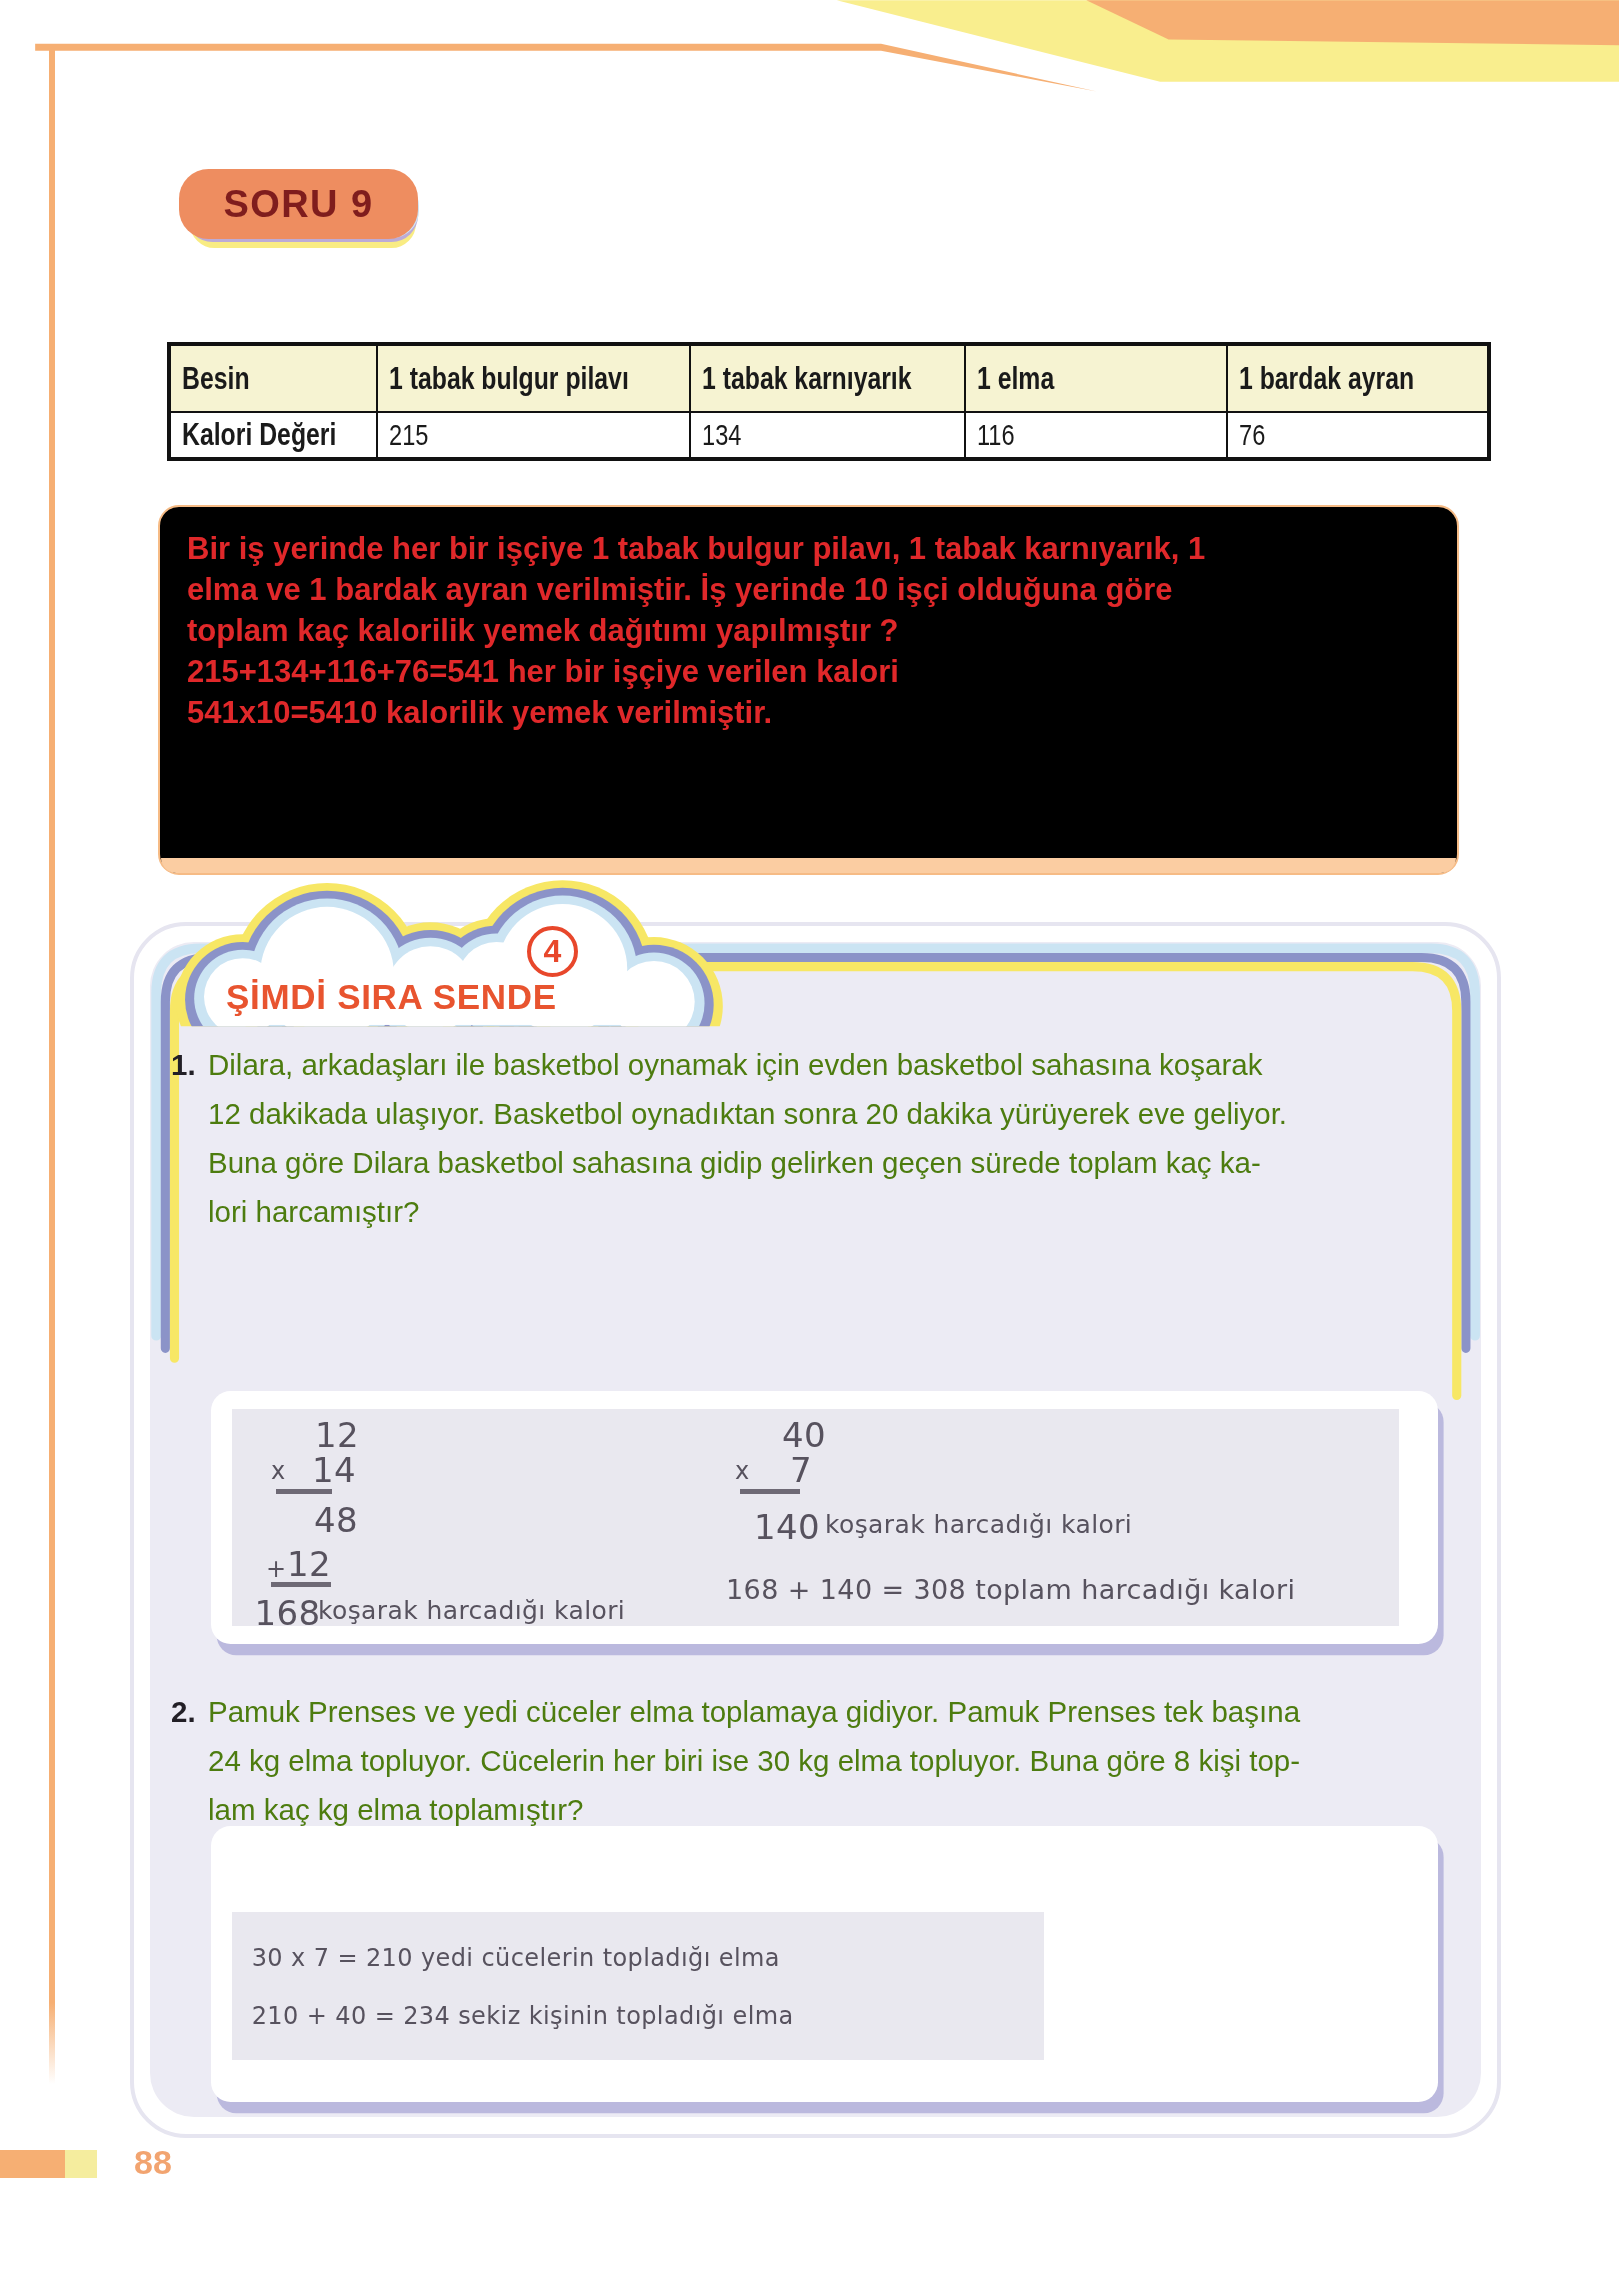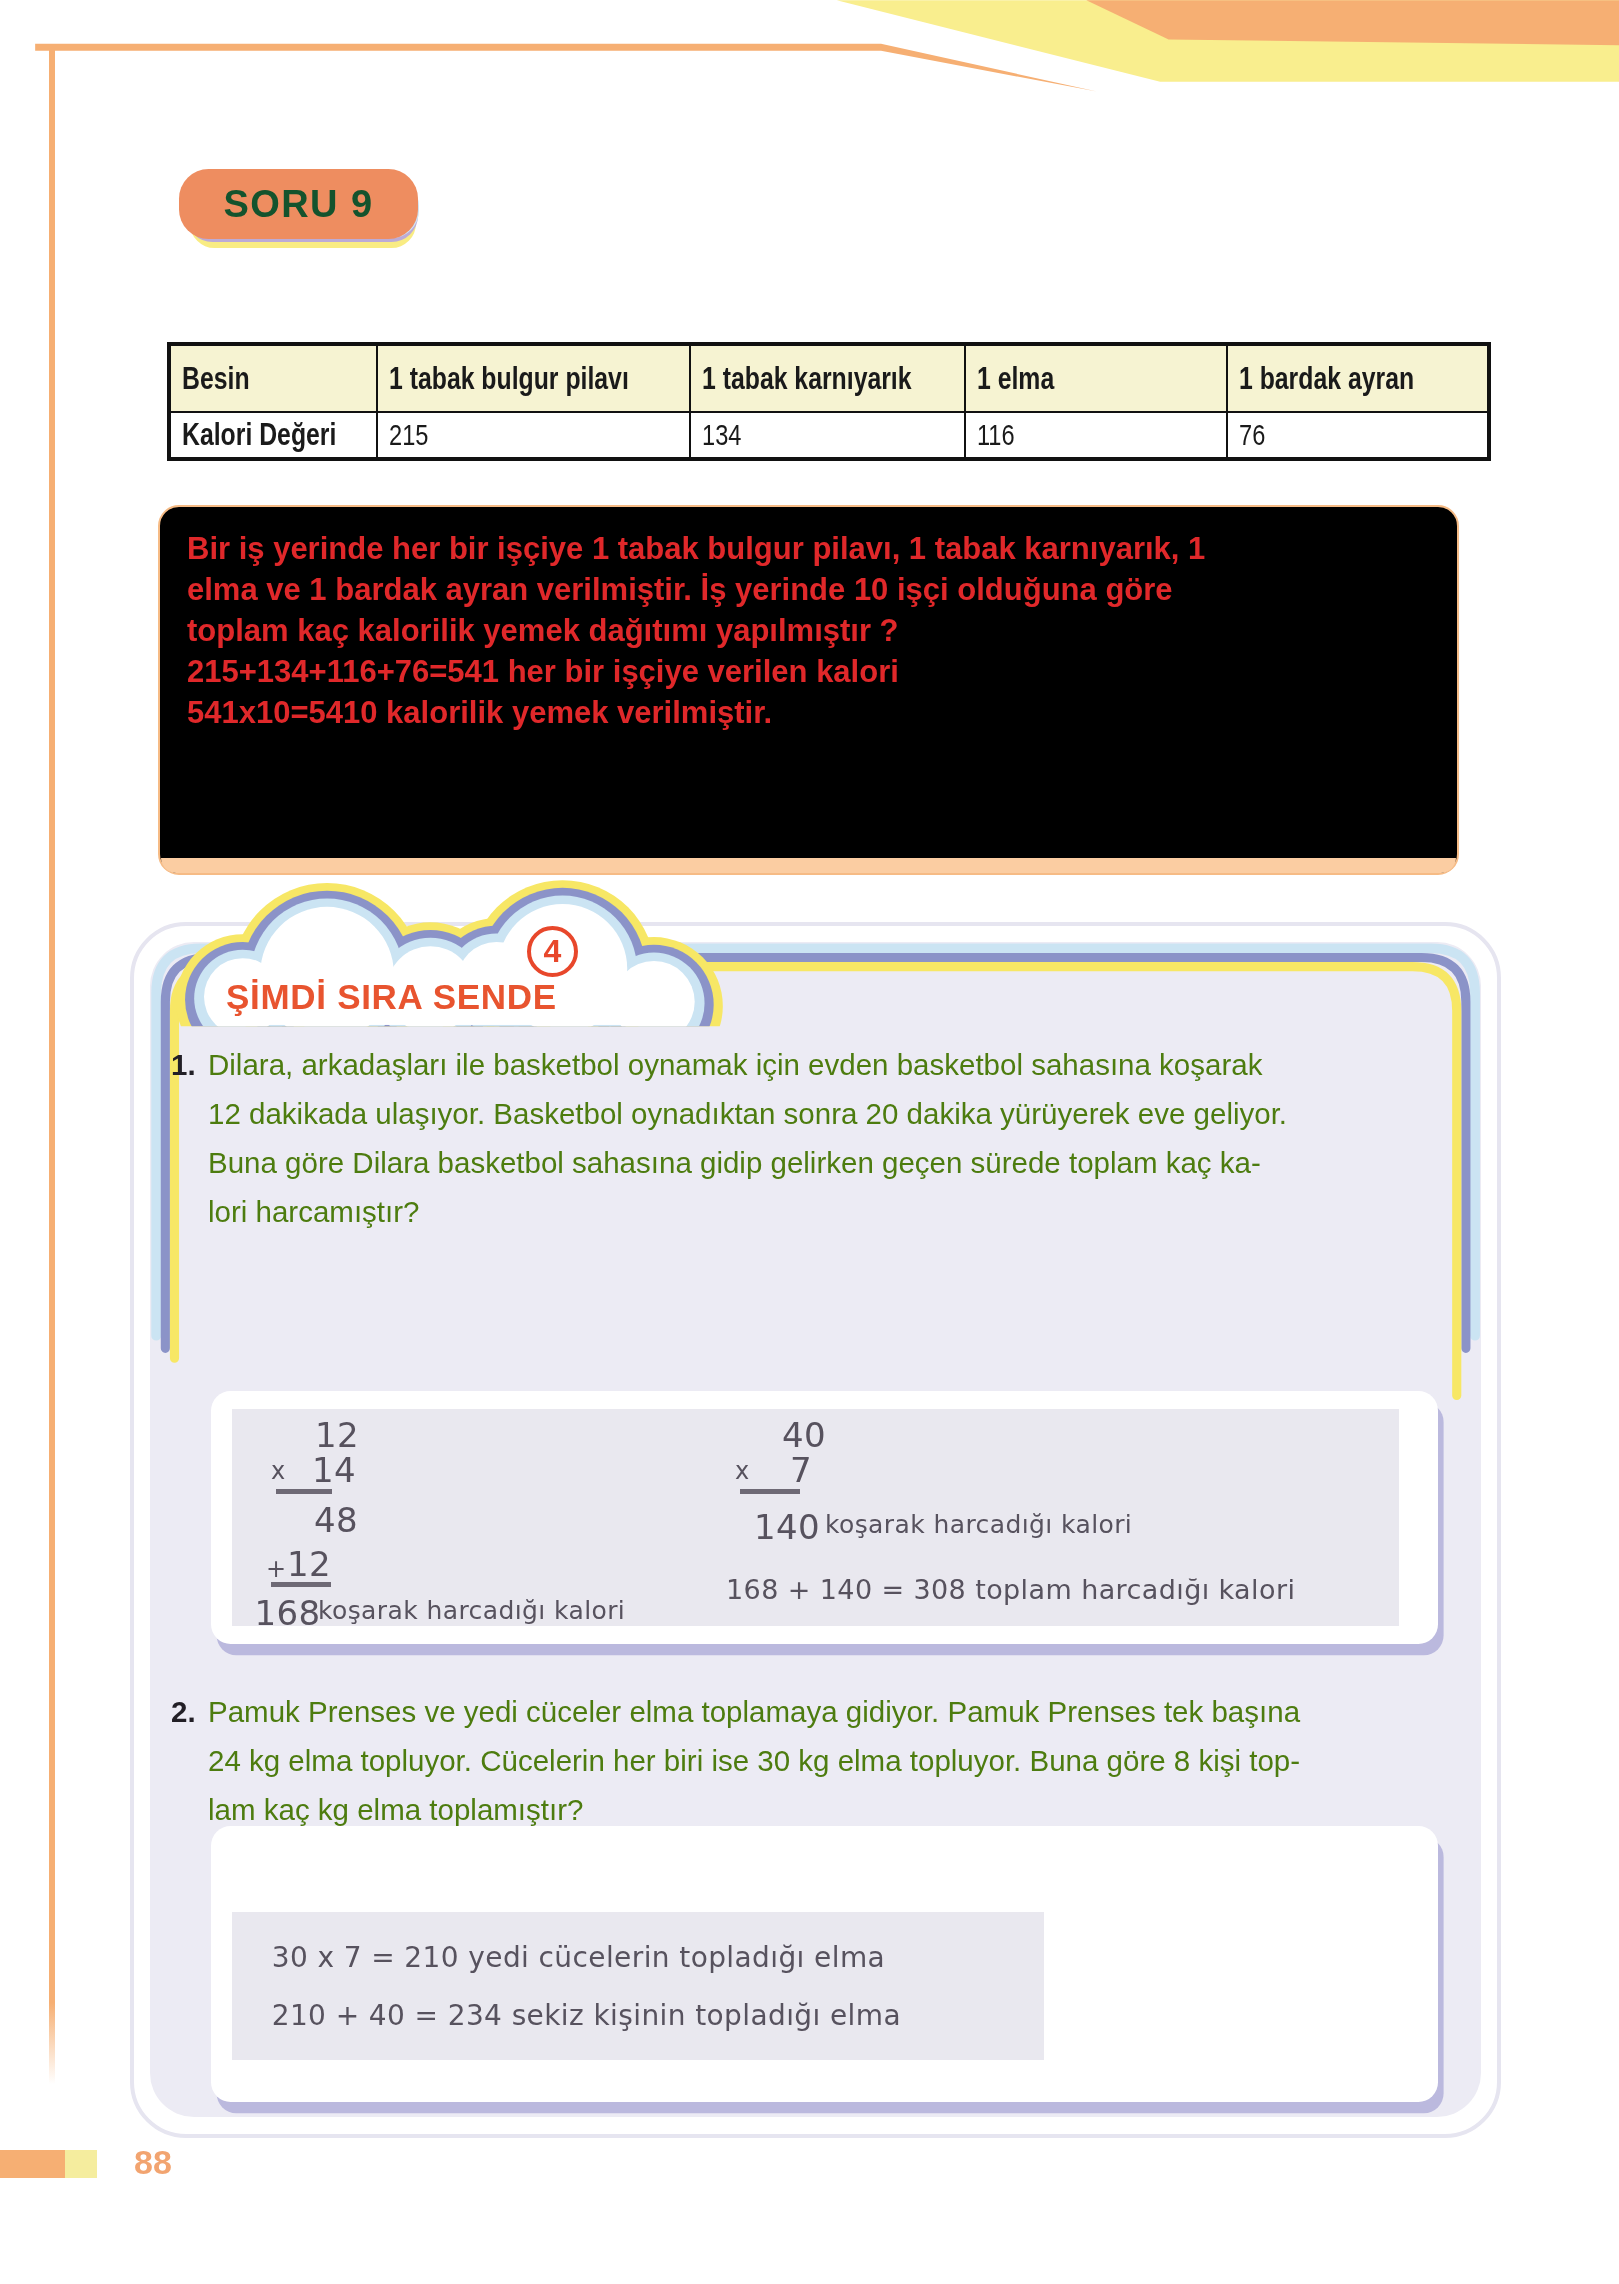--- a/index.html
+++ b/index.html
@@ -14,21 +14,21 @@
           background:linear-gradient(180deg,#F6AF73 96%,rgba(246,175,115,0));}
 
   
   #badge{position:absolute;left:179px;top:169px;width:239px;height:70px;}
   #badge .layer{position:absolute;border-radius:27px;}
   #badge .l-yellow{left:11.2px;top:29.5px;width:226px;height:49px;background:#F9EC83;}
   #badge .l-purple{left:7px;top:19.7px;width:232px;height:53px;background:#BCABD6;}
   #badge .l-blue{left:3.5px;top:9.8px;width:236px;height:59px;background:#CFE3F2;}
   #badge .l-main{left:0;top:0;width:239px;height:70px;background:#EE8D60;border-radius:29.5px;
                  display:flex;align-items:center;justify-content:center;}
-  #badge .l-main span{color:#14532d;font-size:38px;font-weight:bold;letter-spacing:1.4px;}
+  #badge .l-main span{color:#7f1d1d;font-size:38px;font-weight:bold;letter-spacing:1.4px;}
 
   #intro{left:171px;top:280px;font-size:29.5px;color:#221F26;}
 
   
   #food-table{position:absolute;left:167px;top:342px;border-collapse:collapse;table-layout:fixed;
               border:4.2px solid #111;}
   #food-table td{border:2.8px solid #111;padding:0 0 0 11.2px;vertical-align:middle;overflow:hidden;}
   #food-table tr.hdr td{background:#F6F3D2;height:65px;}
   #food-table tr.val td{background:#fff;height:44px;}
   .cond{display:inline-block;transform:scaleX(0.8);transform-origin:0 50%;white-space:nowrap;
@@ -70,21 +70,21 @@
   .workbox{background:#fff;border-radius:19.7px;box-shadow:5.6px 11.2px 0 #BBB9DE;}
   #workbox1{left:211px;top:1391px;width:1227px;height:253px;}
   #workbox2{left:211px;top:1826px;width:1227px;height:276px;}
   .greypatch{position:absolute;background:#E9E8EF;}
   #grey1{left:21px;top:18.3px;width:1167px;height:217px;}
   #grey2{left:21px;top:86px;width:812px;height:148px;padding:17px 0 0 19.7px;box-sizing:border-box;}
   .hw{font-family:"DejaVu Sans",sans-serif;color:#57525E;letter-spacing:0.4px;font-weight:500;}
   .hw-n{position:absolute;font-size:34px;}
   .hw-l{position:absolute;font-size:25px;white-space:nowrap;}
   .hw-bar{position:absolute;height:4.9px;background:#6E6975;}
-  #grey2 div{font-size:28px;line-height:58px;white-space:nowrap;margin-left:20px;}
+  #grey2 div{font-size:24px;line-height:58px;white-space:nowrap;}
 
   
   #bar-orange{left:0;top:2150px;width:65px;height:28px;background:#F6AF73;}
   #bar-yellow{left:65px;top:2150px;width:32px;height:28px;background:#F5ED9E;}
   #pagenum{left:134px;top:2143px;font-size:34px;font-weight:bold;color:#F2A470;}
 </style>
 </head>
 <body>
 
 <div id="page">

